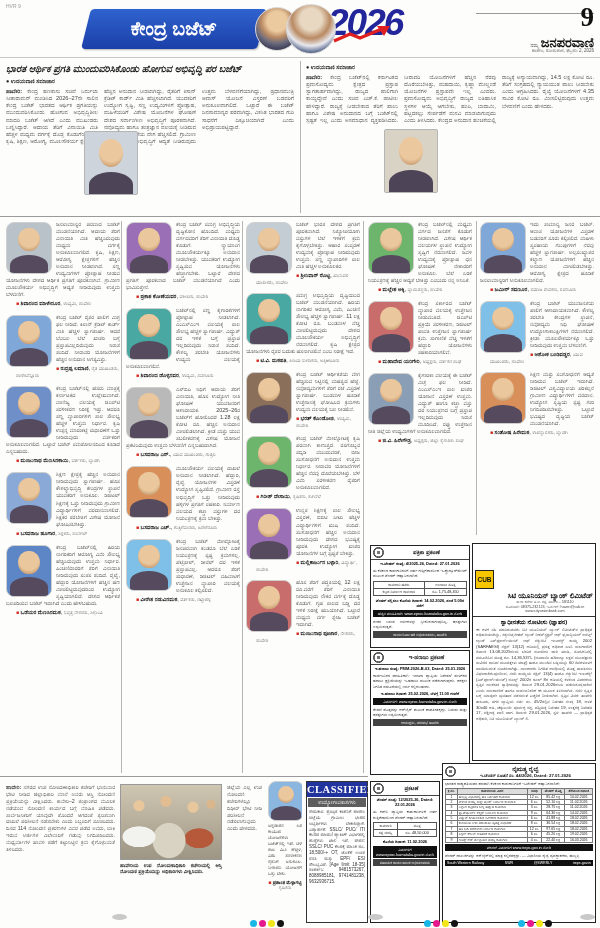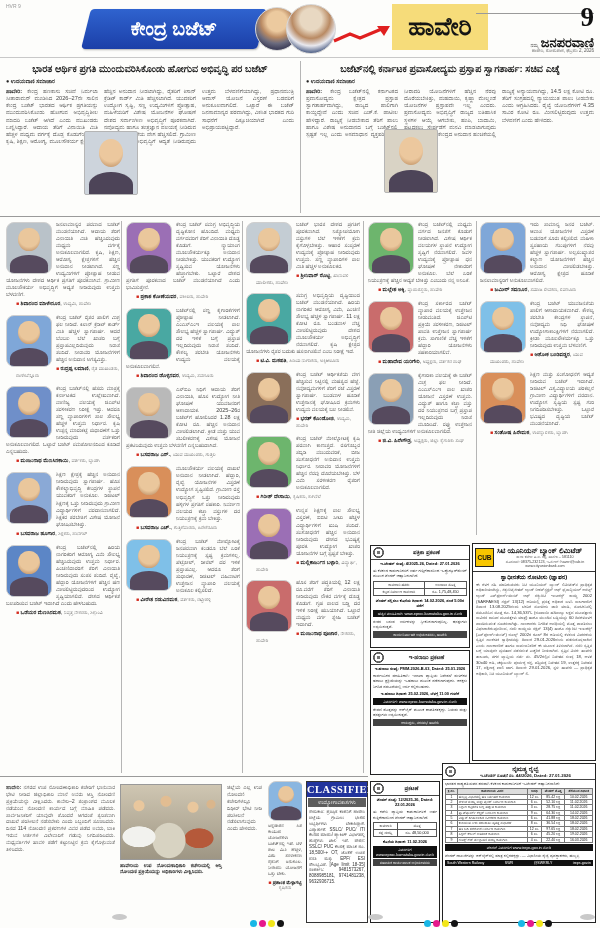--- a/index.html
+++ b/index.html
@@ -21,21 +21,21 @@
   #pageno{left:548px;top:2px;width:46px;text-align:right;font-family:"Liberation Serif",serif;font-size:27px;font-weight:700;color:#111;}
   #brandline{left:478px;top:33px;width:116px;text-align:right;}
   #brandline .pre{font-size:5px;color:#333;margin-right:2px;}
   #brandline .brand{font-size:13px;font-weight:800;color:#101010;}
   #dateline{left:478px;top:48px;width:116px;text-align:right;font-size:4.5px;color:#555;}
   .hline{background:#9a9a9a;height:1px;}
   .vline{background:#b5b5b5;width:1px;}
   
   .lead{width:288px;}
   .lead h1{margin:0;font-size:20px;line-height:24px;font-weight:800;text-align:center;color:#0c0c0c;white-space:nowrap;}
-  .lead h2{margin:2px 0 0;font-size:9.6px;font-weight:700;text-align:center;color:#1a1a1a;white-space:nowrap;}
+  .lead h2{margin:2px 0 0;font-size:9.6px;font-weight:700;color:#1a1a1a;white-space:nowrap;font-style:italic;}
   .lead .byline{font-size:5.5px;font-weight:700;color:#222;margin-top:3px;}
   .lead .body{margin-top:3px;height:98px;overflow:hidden;column-count:3;column-gap:6px;
               font-size:5.6px;line-height:1.28;color:#474747;}
   .lead .body b{color:#222;}
   .artphoto{width:52px;height:62px;border:1px solid #b5b5b5;background:#cdd4dc;border-radius:2px;z-index:5;overflow:hidden;}
   .person{position:relative;width:100%;height:100%;}
   .person::before{content:"";position:absolute;top:12%;left:27%;width:46%;height:44%;
                   background:radial-gradient(circle at 50% 40%,#ecc89e 55%,#c79a6e 85%);border-radius:50%;}
   .person::after{content:"";position:absolute;bottom:-4%;left:8%;width:84%;height:40%;
                  background:#4d4458;border-radius:50% 50% 0 0;}
@@ -86,21 +86,21 @@
   .adline.c{text-align:center;}
   .adline b{color:#000;}
   .blackbar{background:#111;color:#fff;font-size:3.9px;text-align:center;padding:1px;margin:1px 2px;}
   .greybar{background:#444;color:#fff;font-size:3.9px;text-align:center;padding:1px;margin:1px 2px 2px;}
   .minitable{margin:1px 2px;border-collapse:collapse;width:calc(100% - 4px);}
   .minitable td{border:1px solid #555;font-size:3.8px;padding:1px;text-align:center;color:#222;}
   
   #cub .chead{display:flex;gap:3px;padding:2px;border-bottom:1px solid #333;align-items:center;}
   #cublogo{width:17px;height:17px;background:#f7c600;border:1px solid #222;display:flex;align-items:center;justify-content:center;
            font-weight:900;font-size:6.5px;color:#111;flex:0 0 auto;}
-  #cub .cname{font-size:7.2px;font-weight:800;text-align:left;color:#0a0a0a;}
+  #cub .cname{font-size:7.2px;font-weight:800;text-align:right;color:#0a0a0a;margin-top:45px;}
   #cub .caddr{font-size:3.7px;text-align:center;color:#444;line-height:1.25;}
   #cub .csub{font-size:6px;font-weight:800;text-align:center;margin:2px 0 1px;color:#000;}
   #cub .cbody{font-size:4.2px;line-height:1.32;color:#333;text-align:justify;padding:0 3px;}
   
   #rail table{border-collapse:collapse;width:calc(100% - 4px);margin:1px 2px;}
   #rail th,#rail td{border:1px solid #777;font-size:3.5px;padding:0 1px;color:#222;line-height:1.25;}
   #rail th{background:#ddd;font-weight:700;}
   #rail td.c{text-align:center;white-space:nowrap;}
   #rail .rtitle{font-size:6.2px;font-weight:800;text-align:center;}
   #rail .rnotice{font-size:4.4px;font-weight:700;text-align:center;color:#111;}
@@ -114,27 +114,25 @@
 
 <div id="page">
 
   <div class="abs" id="hvr">HVR 9</div>
 
   <div class="abs" id="ribbon">
     <span>ಕೇಂದ್ರ ಬಜೆಟ್</span>
   </div>
   <div class="abs face" style="left:255px;top:7px;width:42px;height:42px;"></div>
   <div class="abs face" style="left:286px;top:4px;width:48px;height:48px;background:radial-gradient(circle at 50% 30%,#e8d8c2 26%,#b98a63 46%,#e8e8ee 64%,#5a6a8e 80%);"></div>
+  <div class="abs" id="year">2026</div>
   <svg class="abs" id="year-arrow" width="62" height="18" viewBox="0 0 62 18">
     <polyline points="2,15 18,8 28,12 52,2" fill="none" stroke="#e02020" stroke-width="3.2"></polyline>
     <polygon points="45,0 58,0 52,10" fill="#e02020"></polygon>
   </svg>
-  <div class="abs" id="citybox">
-    <span>ಹಾವೇರಿ</span>
-  </div>
 
   <div class="abs hline" style="left:476px;top:13px;width:118px;"></div>
   <div class="abs" id="pageno">9</div>
   <div class="abs" id="brandline">
     <span class="pre">ನಮ್ಮ</span><span class="brand">ಜನಪರವಾಣಿ</span>
   </div>
   <div class="abs" id="dateline">ಹಾವೇರಿ, ಸೋಮವಾರ, ಫೆಬ್ರವರಿ 2, 2026</div>
   <div class="abs hline" style="left:0;top:57px;width:600px;background:#c8c8c8;"></div>
 
   <div class="abs lead" style="left:6px;top:61px;">
@@ -142,21 +140,20 @@
     <div class="byline">● ಉದಯವಾಣಿ ಸಮಾಚಾರ</div>
     <div class="body just"><b>ಹಾವೇರಿ:</b> <span>ಕೇಂದ್ರ ಹಣಕಾಸು ಸಚಿವೆ ನಿರ್ಮಲಾ ಸೀತಾರಾಮನ್ ಮಂಡಿಸಿದ 2026–27ನೇ ಸಾಲಿನ ಕೇಂದ್ರ ಬಜೆಟ್ ಭಾರತದ ಆರ್ಥಿಕ ಪ್ರಗತಿಯನ್ನು ಮುಂದುವರಿಸಿಕೊಂಡು ಹೋಗುವ ಅಭಿವೃದ್ಧಿಶೀಲ ಮಾದರಿ ಬಜೆಟ್ ಆಗಿದೆ ಎಂದು ಮುಖಂಡರು ಬಣ್ಣಿಸಿದ್ದಾರೆ. ಆದಾಯ ತೆರಿಗೆ ವಿನಾಯಿತಿ ಮಿತಿ ಹೆಚ್ಚಳ ಮಧ್ಯಮ ವರ್ಗಕ್ಕೆ ದೊಡ್ಡ ಕೊಡುಗೆಯಾಗಿದೆ. ಕೃಷಿ, ಶಿಕ್ಷಣ, ಆರೋಗ್ಯ, ಮೂಲಸೌಕರ್ಯ ಕ್ಷೇತ್ರಗಳಿಗೆ ಹೆಚ್ಚಿನ ಅನುದಾನ ನೀಡಲಾಗಿದ್ದು, ರೈತರಿಗೆ ಕಿಸಾನ್ ಕ್ರೆಡಿಟ್ ಕಾರ್ಡ್ ಮಿತಿ ಹೆಚ್ಚಿಸಲಾಗಿದೆ. ಯುವಕರಿಗೆ ಉದ್ಯೋಗ ಸೃಷ್ಟಿ, ಸಣ್ಣ ಉದ್ಯಮಿಗಳಿಗೆ ಪ್ರೋತ್ಸಾಹ, ಮಹಿಳೆಯರಿಗೆ ವಿಶೇಷ ಯೋಜನೆಗಳ ಘೋಷಣೆ ದೇಶದ ಸರ್ವಾಂಗೀಣ ಅಭಿವೃದ್ಧಿಗೆ ಪೂರಕವಾಗಿದೆ. ನವೋದ್ಯಮ ಹಾಗೂ ತಂತ್ರಜ್ಞಾನ ವಲಯಕ್ಕೆ ನೀಡಿರುವ ಉತ್ತೇಜನ ಆರ್ಥಿಕತೆಯ ವೇಗ ಹೆಚ್ಚಿಸಲಿದೆ. ಗ್ರಾಮೀಣ ಮೂಲಸೌಕರ್ಯ ಅಭಿವೃದ್ಧಿಗೆ ಆದ್ಯತೆ ನೀಡಿರುವುದು ಉತ್ತಮ ಬೆಳವಣಿಗೆಯಾಗಿದ್ದು, ಪ್ರಧಾನಮಂತ್ರಿ ಆವಾಸ್ ಯೋಜನೆ ವಿಸ್ತರಣೆ ಬಡವರಿಗೆ ಅನುಕೂಲವಾಗಲಿದೆ. ಒಟ್ಟಾರೆ ಈ ಬಜೆಟ್ ಜನಸಾಮಾನ್ಯರ ಪರವಾಗಿದ್ದು, ವಿಕಸಿತ ಭಾರತದ ಗುರಿ ಸಾಧನೆಗೆ ದಿಕ್ಸೂಚಿಯಾಗಿದೆ ಎಂದು ಅಭಿಪ್ರಾಯಪಟ್ಟಿದ್ದಾರೆ.</span></div>
   </div>
   <div class="abs artphoto" style="left:84px;top:131px;">
       <div class="person"></div>
     </div>
 
   <div class="abs vline" style="left:300px;top:61px;height:152px;"></div>
 
   <div class="abs lead" style="left:306px;top:61px;">
-    <h2>ಬಜೆಟ್‌ನಲ್ಲಿ ಕರ್ನಾಟಕ ಪ್ರವಾಸೋದ್ಯಮ ಪ್ರಸ್ತಾಪ ಸ್ವಾಗತಾರ್ಹ: ಸಚಿವ ಎಚ್ಕೆ</h2>
     <div class="byline">● ಉದಯವಾಣಿ ಸಮಾಚಾರ</div>
     <div class="body just"><b>ಹಾವೇರಿ:</b> <span>ಕೇಂದ್ರ ಬಜೆಟ್‌ನಲ್ಲಿ ಕರ್ನಾಟಕದ ಪ್ರವಾಸೋದ್ಯಮ ಕ್ಷೇತ್ರದ ಪ್ರಸ್ತಾಪ ಸ್ವಾಗತಾರ್ಹವಾಗಿದ್ದು, ರಾಜ್ಯದ ಪಾಲಿಗಾಗಿ ಕಾಯ್ದಿದ್ದೇವೆ ಎಂದು ಸಚಿವ ಎಚ್.ಕೆ. ಪಾಟೀಲ ಹೇಳಿದ್ದಾರೆ. ರಾಜ್ಯಕ್ಕೆ ನೀಡಬೇಕಾದ ತೆರಿಗೆ ಪಾಲು ಹಾಗೂ ವಿಶೇಷ ಅನುದಾನದ ಬಗ್ಗೆ ಬಜೆಟ್‌ನಲ್ಲಿ ಸ್ಪಷ್ಟತೆ ಇಲ್ಲ ಎಂದು ಅಸಮಾಧಾನ ವ್ಯಕ್ತಪಡಿಸಿದರು. ನೀರಾವರಿ ಯೋಜನೆಗಳಿಗೆ ಹೆಚ್ಚಿನ ನೆರವು ದೊರೆಯಬೇಕಿತ್ತು, ಮಹದಾಯಿ, ಕೃಷ್ಣಾ ಮೇಲ್ದಂಡೆ ಯೋಜನೆಗಳ ಪ್ರಸ್ತಾಪವೇ ಇಲ್ಲ ಎಂದರು. ಪ್ರವಾಸೋದ್ಯಮ ಅಭಿವೃದ್ಧಿಗೆ ರಾಜ್ಯದ ಐತಿಹಾಸಿಕ ಸ್ಥಳಗಳ ಆಯ್ಕೆ ಆಗಬೇಕು, ಹಂಪಿ, ಬಾದಾಮಿ, ಪಟ್ಟದಕಲ್ಲು ಸೇರ್ಪಡೆಗೆ ಮನವಿ ಮಾಡಲಾಗುವುದು ಎಂದು ತಿಳಿಸಿದರು. ಕೇಂದ್ರದ ಅನುದಾನ ಹಂಚಿಕೆಯಲ್ಲಿ ರಾಜ್ಯಕ್ಕೆ ಅನ್ಯಾಯವಾಗಿದ್ದು, 14.5 ಲಕ್ಷ ಕೋಟಿ ರೂ. ತೆರಿಗೆ ಸಂಗ್ರಹದಲ್ಲಿ ನ್ಯಾಯಯುತ ಪಾಲು ನೀಡಬೇಕು ಎಂದು ಆಗ್ರಹಿಸಿದರು. ರೈಲ್ವೆ ಯೋಜನೆಗಳಿಗೆ 4.35 ಸಾವಿರ ಕೋಟಿ ರೂ. ಮೀಸಲಿಟ್ಟಿರುವುದು ಉತ್ತಮ ಬೆಳವಣಿಗೆ ಎಂದು ಹೇಳಿದರು.</span></div>
   </div>
   <div class="abs artphoto" style="left:384px;top:129px;background:#d9d3c5;">
       <div class="person" style="--h:1"></div>
     </div>
 
   <div class="abs hline" style="left:0;top:216px;width:600px;"></div>
 
   <div class="abs voxcol" style="left:6px;top:221px;width:114px;height:552px;">

